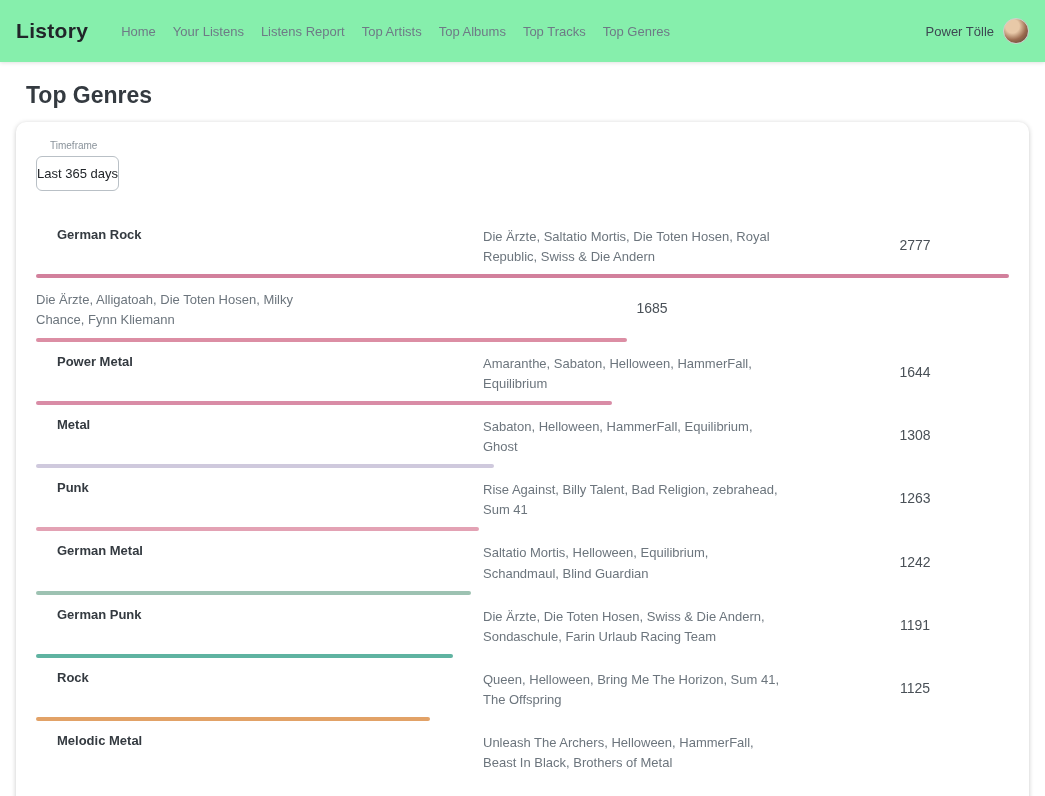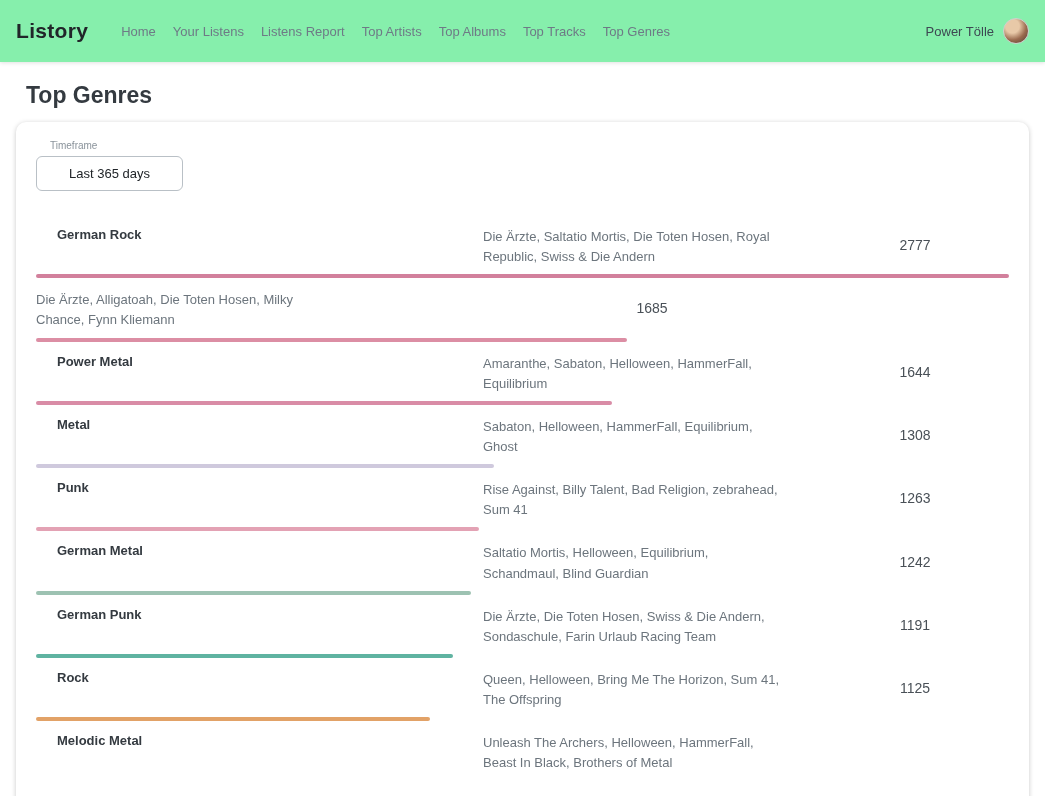--- a/index.html
+++ b/index.html
@@ -20,21 +20,21 @@
     border:1px solid #d0d0d0; }
 
   
   .page-title { font-size:23px; font-weight:700; color:#343a40; margin:20px 0 13px 26px; }
 
   .card { margin:0 16px; background:#fff; border-radius:10px;
     box-shadow:0 1px 5px rgba(0,0,0,.22); padding:18px 20px 30px; min-height:700px; }
 
   .tf-label { font-size:10px; color:#8a939b; margin:0 0 5px 14px; }
   .tf-button { display:inline-block; font-size:13px; color:#212529; background:#fff;
-    border:1px solid #b9c0c6; border-radius:6px; padding:9px 32px; cursor:pointer;
+    border:1px solid #b9c0c6; border-radius:6px; padding:9px 0; cursor:pointer;
     font-family:"Liberation Sans", sans-serif; }
 
   .genre-table { margin-top:24px; }
   .genre-row { padding-top:8px; }
   .row-grid { display:grid; grid-template-columns:447px 1fr 132px; }
   .g-name { font-size:13px; font-weight:700; color:#343a40; padding-left:21px; padding-top:4px; }
   .g-artists { font-size:13px; color:#6c757d; line-height:1.55; max-width:302px; padding-top:4px; }
   .g-count { font-size:14px; color:#495057; text-align:center; padding-right:56px; align-self:center; }
   .g-bar { height:4px; border-radius:2px; margin-top:7px; }
 </style>

